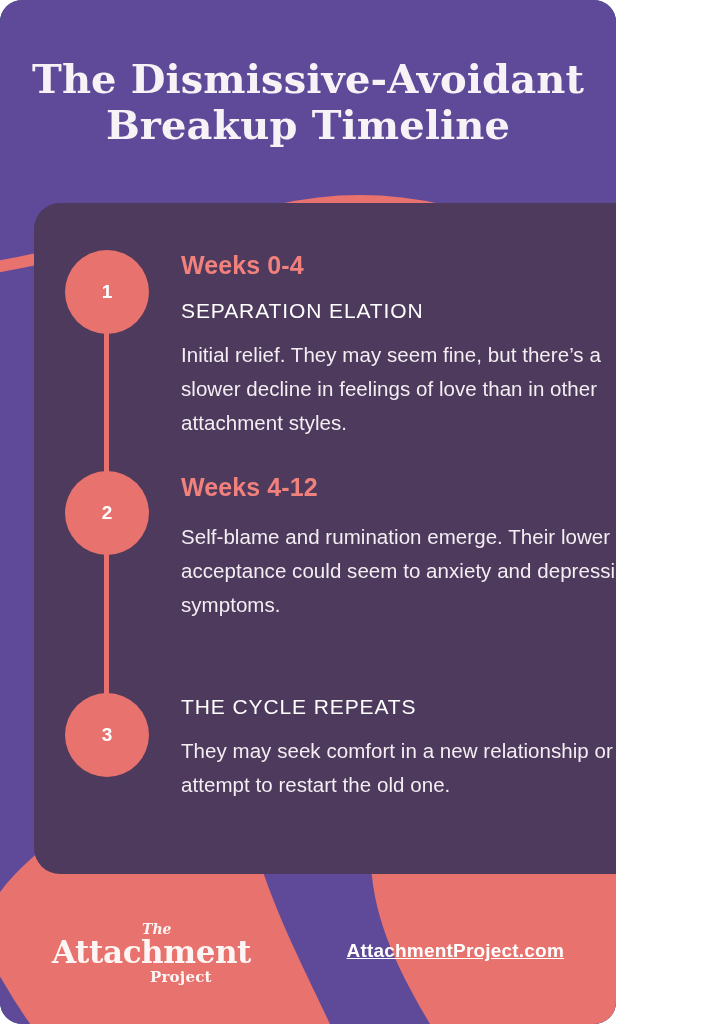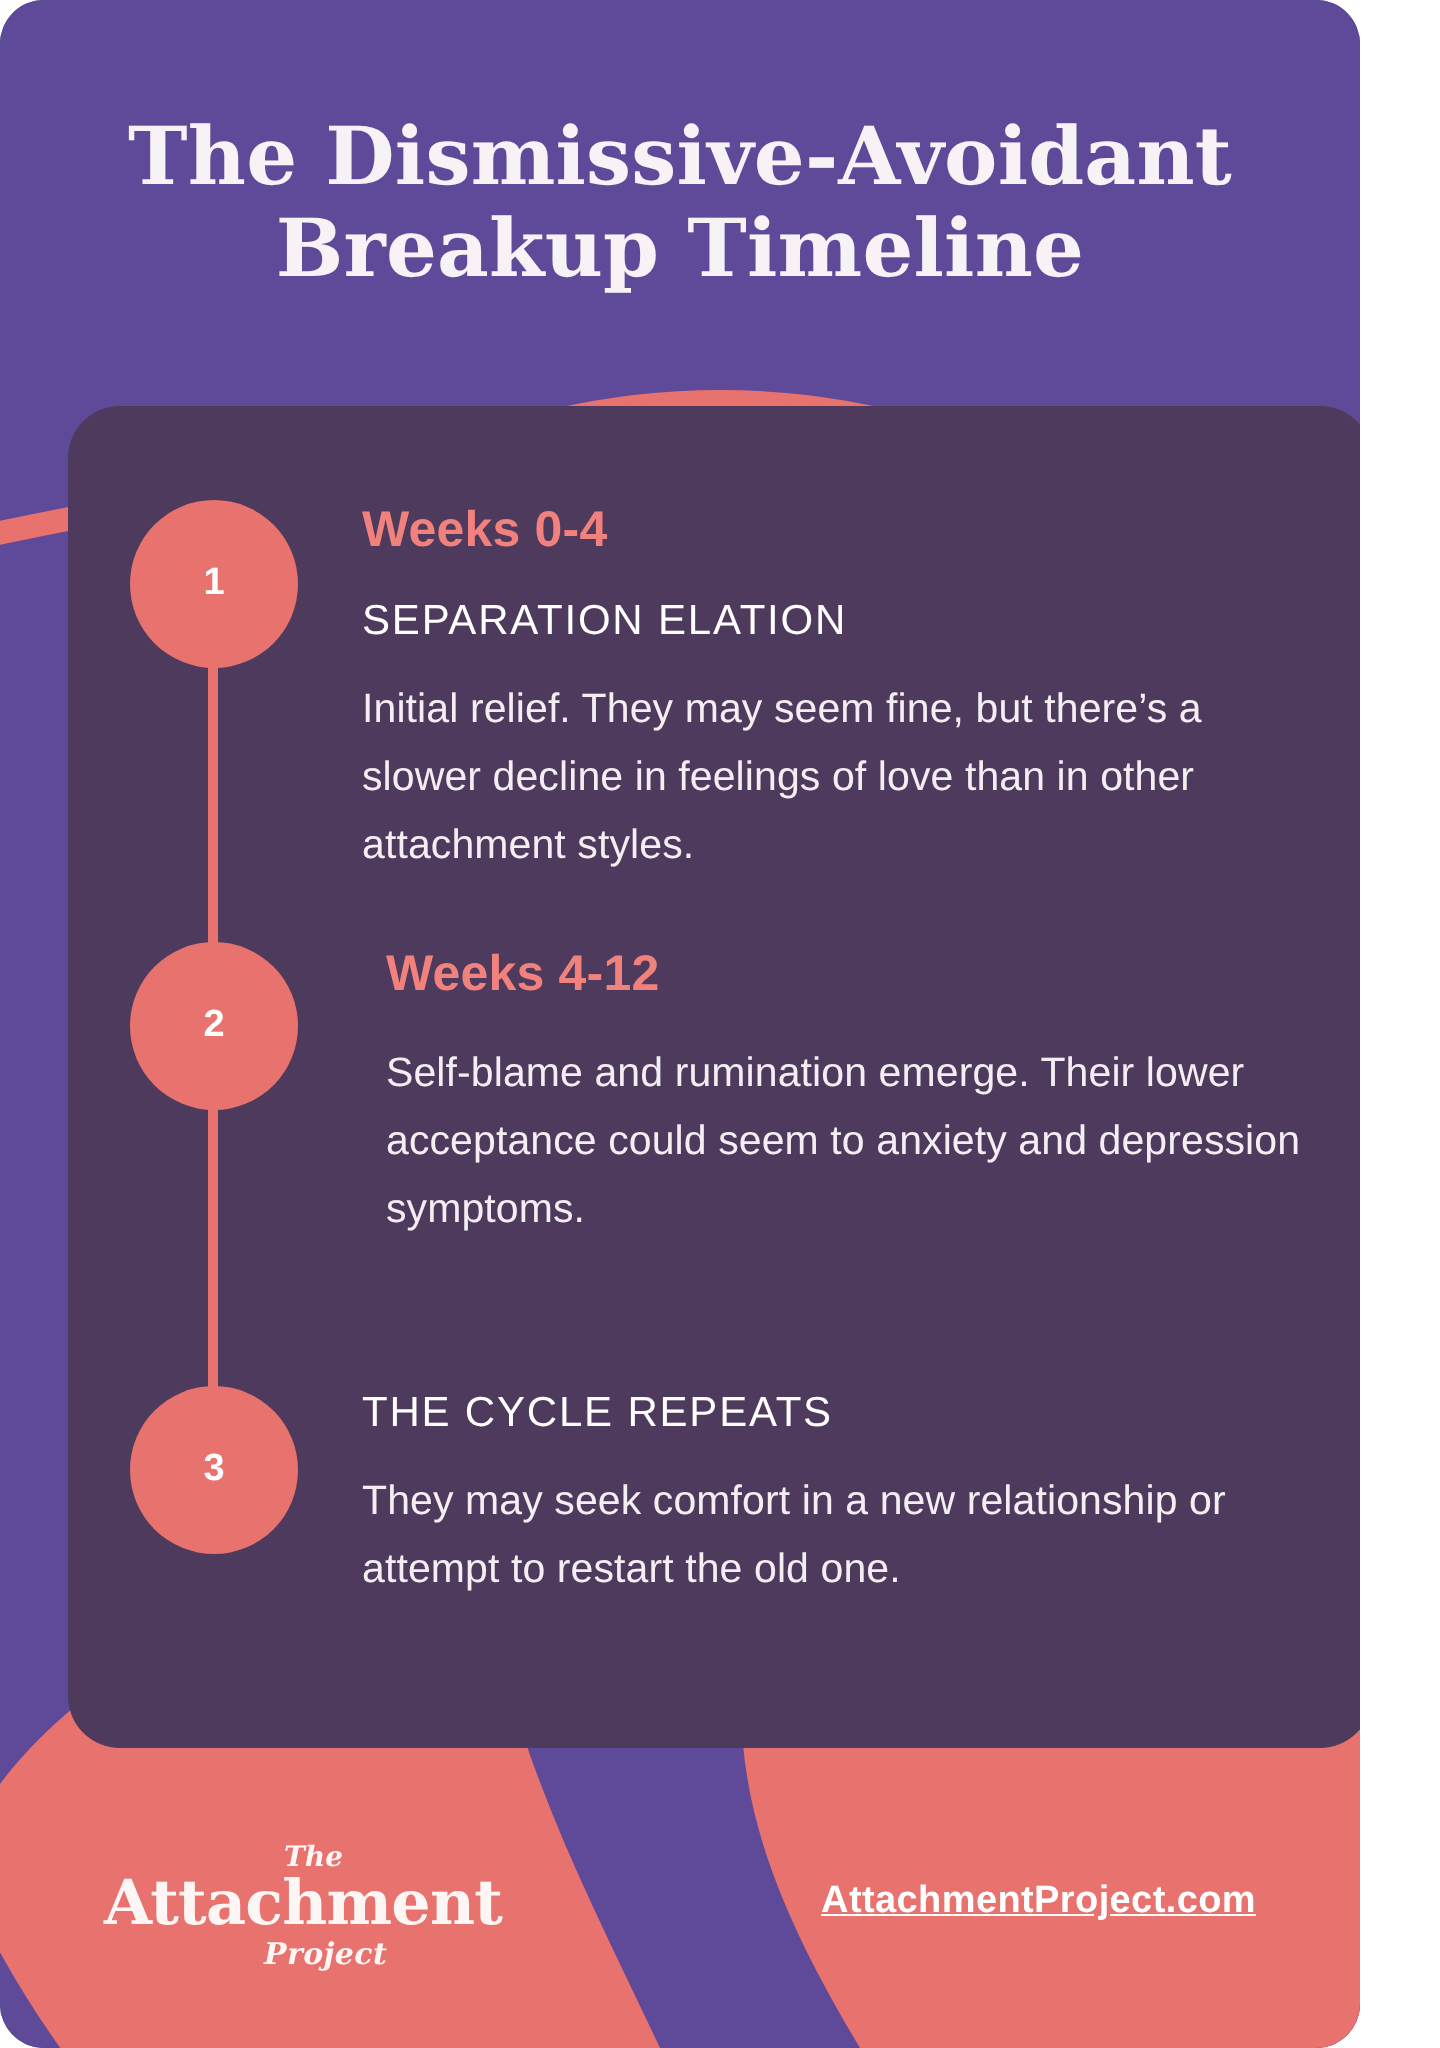--- a/index.html
+++ b/index.html
@@ -2,23 +2,24 @@
 <html><head>
 <meta charset="utf-8">
 <style>
   html,body{margin:0;padding:0;background:#ffffff;}
   body{
     width:720px;height:1024px;overflow:hidden;
     font-family:"Liberation Sans", sans-serif;
     -webkit-font-smoothing:antialiased;
   }
   #poster{
-    position:relative;width:680px;height:1024px;
+    position:relative;width:580px;height:1024px;
     border-radius:22px;overflow:hidden;
     background:#0c4a6e;
+    padding-left:36px;
   }
   .bg-layer{position:absolute;inset:0;}
   .bg-layer svg{display:block;width:720px;height:1024px;}
 
   
   .title{
     position:absolute;left:0;right:0;top:56px;
     text-align:center;
     font-family:"DejaVu Serif","Liberation Serif",serif;
     color:#f7f2f6;
@@ -55,21 +56,21 @@
     color:#ffffff;font-weight:700;font-size:19px;
     font-family:"Liberation Sans",sans-serif;
   }
   .m1{left:65px;top:250px;}
   .m2{left:65px;top:471px;}
   .m3{left:65px;top:693px;}
 
   
   .step{position:absolute;left:181px;width:478px;z-index:6;}
   .s1{top:252px;}
-  .s2{top:474px;margin-left:12px;}
+  .s2{top:474px;}
   .s3{top:694px;}
 
   .weeks{
     color:#f1817d;
     font-weight:700;
     font-size:25px;
     line-height:26px;
     letter-spacing:.1px;
     margin-bottom:20px;
   }
@@ -98,22 +99,22 @@
   }
   .logo .the{
     position:absolute;left:90px;top:0px;
     font-size:14px;font-weight:700;font-style:italic;line-height:14px;
   }
   .logo .attachment{
     position:absolute;left:0px;top:13px;
     font-size:31px;font-weight:700;line-height:34px;letter-spacing:-.4px;
   }
   .logo .project{
-    position:absolute;left:80px;top:47px;
-    font-size:15px;font-weight:700;line-height:16px;letter-spacing:.2px;font-style:italic;
+    position:absolute;left:98px;top:47px;
+    font-size:15px;font-weight:700;line-height:16px;letter-spacing:.2px;
   }
   .site{
     position:absolute;right:52px;top:940px;z-index:7;
     color:#ffffff;font-weight:700;font-size:19px;letter-spacing:.2px;text-decoration:underline;
   }
 </style>
 </head>
 <body>
 
 <div id="poster">

